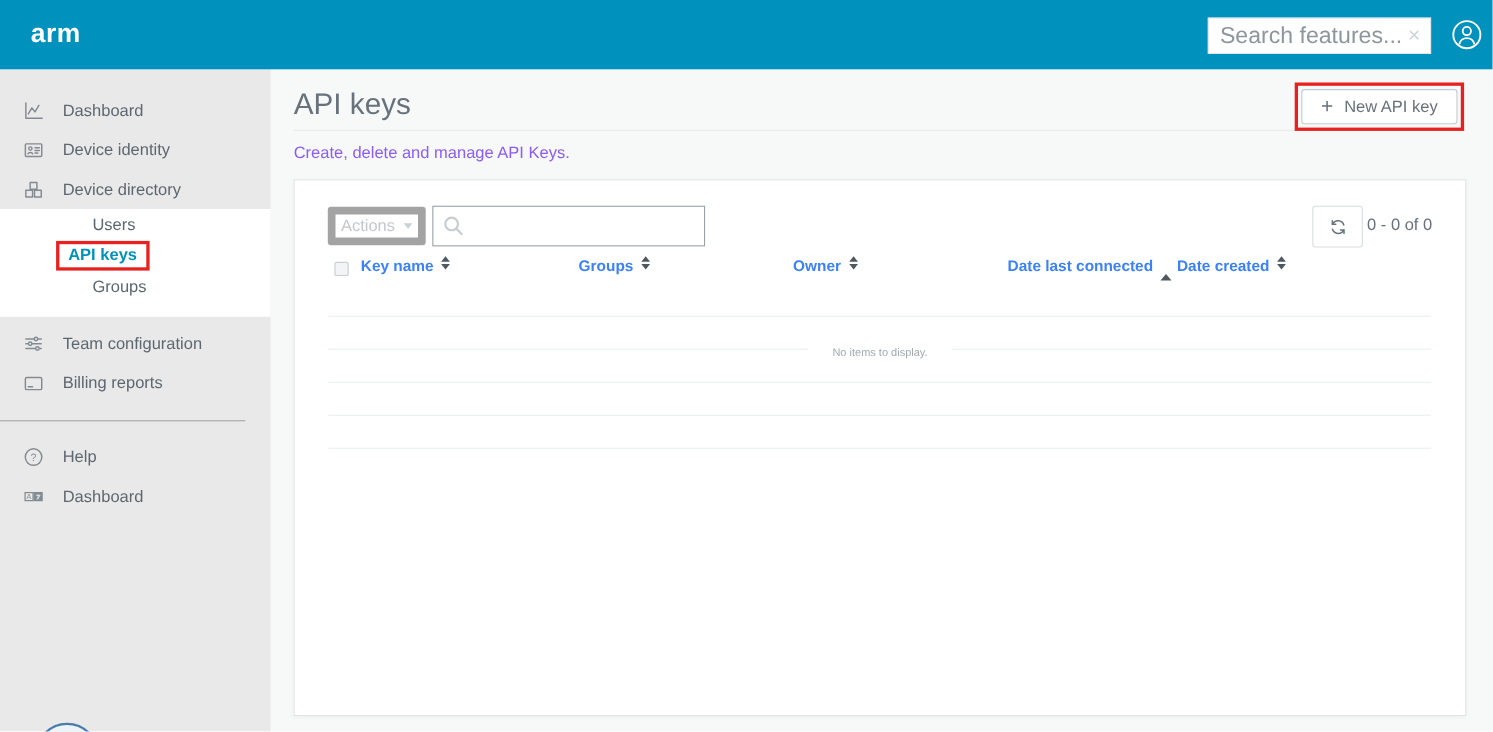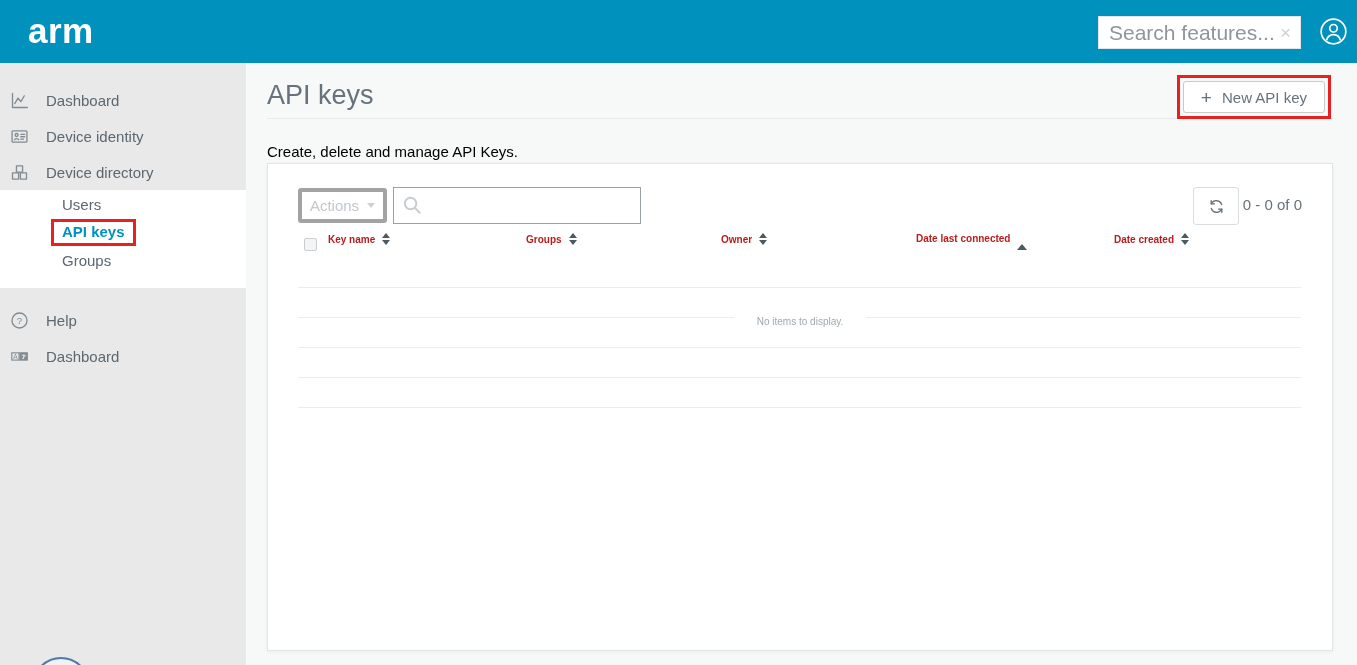--- a/index.html
+++ b/index.html
@@ -8,82 +8,82 @@
     position:relative;
     font-family:"Liberation Sans", sans-serif;
     background:#f7f8f8;
     overflow:hidden;
     color:#5d6770;
   }
 
   
   .topbar { position:absolute; top:0; left:0; width:100%; height:63px; background:#0092BD; z-index:5; }
   .logo { position:absolute; left:28px; top:11px; display:flex; align-items:baseline; }
-  .logo-arm { color:#fff; font-weight:700; font-size:35px; letter-spacing:.5px; line-height:40px; }
+  .logo-arm { color:#fff; font-weight:700; font-size:24px; letter-spacing:.5px; line-height:40px; }
   .logo-pelion { color:#fff; font-weight:300; font-size:29px; letter-spacing:3px; margin-left:11px; }
   .search-wrap { position:absolute; right:56px; top:16px; width:203px; height:33px; background:#fff;
     border:1px solid #e2e5e7; display:flex; align-items:center; }
   .search-wrap input { flex:1; min-width:0; border:none; outline:none; font-size:21px; color:#4f585f;
     padding:0 4px 0 10px; font-family:inherit; background:transparent; }
   .search-wrap input::placeholder { color:#8d969d; }
   .clear-x { color:#ccd2d6; font-size:19px; line-height:19px; margin:0 9px 0 2px; cursor:pointer; }
   .avatar { position:absolute; right:9px; top:17px; width:29px; height:29px; cursor:pointer; }
 
   
   .sidebar { position:absolute; top:63px; left:0; width:246px; bottom:0; background:#e9e9e9; z-index:2; }
   .sec-top { padding-top:19px; }
-  .side-item { height:36px; display:flex; align-items:center; padding-left:8px; cursor:pointer; }
+  .side-item { height:36px; display:flex; align-items:center; padding-left:19px; cursor:pointer; }
   .side-icon { width:22px; height:22px; color:#828b92; flex:0 0 22px; display:flex; align-items:center; justify-content:center; }
   .side-label { margin-left:16px; font-size:15px; color:#5d6770; white-space:nowrap; }
   .sec-active { background:#ffffff; padding-bottom:14px; }
-  .sub-item { height:28px; display:flex; align-items:center; padding-left:62px; cursor:pointer; }
+  .sub-item { height:28px; display:flex; align-items:center; padding-left:84px; cursor:pointer; }
   .sub-label { font-size:15px; color:#5d6770; }
   .sub-item.active { padding-left:51px; }
   .red-box-side { border:3px solid #E6211F; padding:1px 8px 2px; }
   .sub-item.active .sub-label { color:#0092BD; font-weight:700; }
   .sec-mid { padding-top:6px; }
   .side-divider { border:none; border-top:1px solid #a7a7a7; width:223px; margin:16px 0 0 0; }
   .sec-bottom { padding-top:14px; }
   .chat-arc { position:absolute; left:32px; top:594px; width:58px; height:58px; border-radius:50%;
     border:2px solid #4a7dad; background:#eef3f8; }
 
   
   .page-title { position:absolute; left:267px; top:80px; font-size:27px; font-weight:400; color:#68727c; z-index:1; }
   .title-rule { position:absolute; left:267px; right:24px; top:118px; border:none; border-top:1px solid #e7e9ea; z-index:1; }
-  .subtitle { position:absolute; left:267px; top:131px; font-size:15px; color:#000000; z-index:1;margin-top:12px; }
+  .subtitle { position:absolute; left:267px; top:131px; font-size:15px; color:#8b5cf6; z-index:1; }
   .top-buttons { position:absolute; right:26px; top:75px; display:flex; align-items:center; gap:14px; z-index:6; }
   .red-box-btn { border:3px solid #E6211F; padding:3px; }
   .btn { height:32px; background:#fff; border:1px solid #c6cbcf; border-radius:3px; color:#67717a;
     font-size:15px; font-family:inherit; display:flex; align-items:center; gap:10px; padding:0 17px; cursor:pointer; }
   .btn .plus { font-size:19px; font-weight:400; color:#67717a; line-height:17px; }
   .btn svg { color:#67717a; }
 
   
   .panel { position:absolute; left:267px; right:24px; top:163px; bottom:14px; background:#fff;
     border:1px solid #e3e4e5; box-shadow:0 1px 4px rgba(0,0,0,.05); z-index:1; }
   .actions-btn { position:absolute; left:30px; top:24px; width:89px; height:35px; background:#fff;
-    border:4px solid #a3a3a3; border-radius:3px; color:#c2c8cd; font-size:15px; font-family:inherit;
+    border:7px solid #a3a3a3; border-radius:3px; color:#c2c8cd; font-size:15px; font-family:inherit;
     display:flex; align-items:center; justify-content:center; gap:8px; cursor:default; }
   .caret-down { width:0; height:0; border-left:4px solid transparent; border-right:4px solid transparent;
     border-top:5px solid #ccd1d5; }
   .tbl-search { position:absolute; left:125px; top:23px; width:248px; height:37px; background:#fff;
     border:1px solid #9aa2a8; display:flex; align-items:center; }
   .tbl-search input { flex:1; min-width:0; border:none; outline:none; font-size:15px; color:#4f585f;
     font-family:inherit; padding:0 6px; background:transparent; }
   .refresh-btn { position:absolute; right:93px; top:23px; width:46px; height:38px; background:#fff;
     border:1px solid #d9dde0; border-radius:3px; display:flex; align-items:center; justify-content:center; cursor:pointer; }
   .count { position:absolute; right:30px; top:32px; font-size:15px; color:#67717a; }
 
   
   .thead { position:absolute; left:0; top:0; right:0; height:0; }
   .checkbox { position:absolute; left:36px; top:74px; width:13px; height:13px; background:#f3f4f5;
     border:1px solid #c9ced2; border-radius:2px; cursor:pointer; }
-  .col { position:absolute; top:69px; display:flex; align-items:flex-end; gap:7px;
-    font-size:10px; font-weight:700; color:#b91c1c; white-space:nowrap; cursor:pointer; }
-  .c1 { left:60px; } .c2 { left:258px; } .c3 { left:453px; } .c4 { left:648px; } .c5 { left:846px; }
+  .col { position:absolute; top:69px; display:flex; align-items:flex-start; gap:7px;
+    font-size:14px; font-weight:700; color:#3b82f6; white-space:nowrap; cursor:pointer; }
+  .c1 { left:60px; } .c2 { left:258px; } .c3 { left:453px; } .c4 { left:648px; } .c5 { left:802px; }
   .sort-both { display:flex; flex-direction:column; gap:2px; }
   .tri-up { width:0; height:0; border-left:4px solid transparent; border-right:4px solid transparent;
     border-bottom:5px solid #4e5860; }
   .tri-down { width:0; height:0; border-left:4px solid transparent; border-right:4px solid transparent;
     border-top:5px solid #4e5860; }
   .sort-asc .tri-up { border-left-width:5px; border-right-width:5px; border-bottom-width:6px; }
 
   
   .rows { position:absolute; left:30px; right:31px; top:94px; }
   .row { height:30px; border-bottom:1px solid #e9eff1; }
@@ -154,20 +154,43 @@
     <div class="sub-item active">
       <span class="red-box-side">
         <span class="sub-label">API keys</span>
       </span>
     </div>
     <div class="sub-item">
       <span class="sub-label">Groups</span>
     </div>
   </div>
 
+  <div class="sec-mid">
+    <div class="side-item">
+      <span class="side-icon">
+        <svg width="21" height="21" viewBox="0 0 24 24" fill="none" stroke="currentColor" stroke-width="1.5" stroke-linecap="round">
+          <path d="M4 7h16M4 12h16M4 17h16"></path>
+          <circle cx="14.5" cy="7" r="1.8" fill="#e9e9e9"></circle>
+            <circle cx="8.5" cy="12" r="1.8" fill="#e9e9e9"></circle>
+            <circle cx="16" cy="17" r="1.8" fill="#e9e9e9"></circle>
+        </svg>
+      </span>
+      <span class="side-label">Team configuration</span>
+    </div>
+    <div class="side-item">
+      <span class="side-icon">
+        <svg width="21" height="21" viewBox="0 0 24 24" fill="none" stroke="currentColor" stroke-width="1.5" stroke-linecap="round" stroke-linejoin="round">
+          <rect x="3.5" y="6" width="17" height="12.5" rx="1.5"></rect>
+            <path d="M6.5 15.5h4.5"></path>
+        </svg>
+      </span>
+      <span class="side-label">Billing reports</span>
+    </div>
+    <hr class="side-divider">
+  </div>
 
   <div class="sec-bottom">
     <div class="side-item">
       <span class="side-icon">
         <svg width="21" height="21" viewBox="0 0 24 24" fill="none" stroke="currentColor" stroke-width="1.5">
           <circle cx="12" cy="12" r="8.6"></circle>
           <text x="12" y="16" text-anchor="middle" font-size="11" fill="currentColor" stroke="none" font-family="Liberation Sans, sans-serif">?</text>
         </svg>
       </span>
       <span class="side-label">Help</span>

